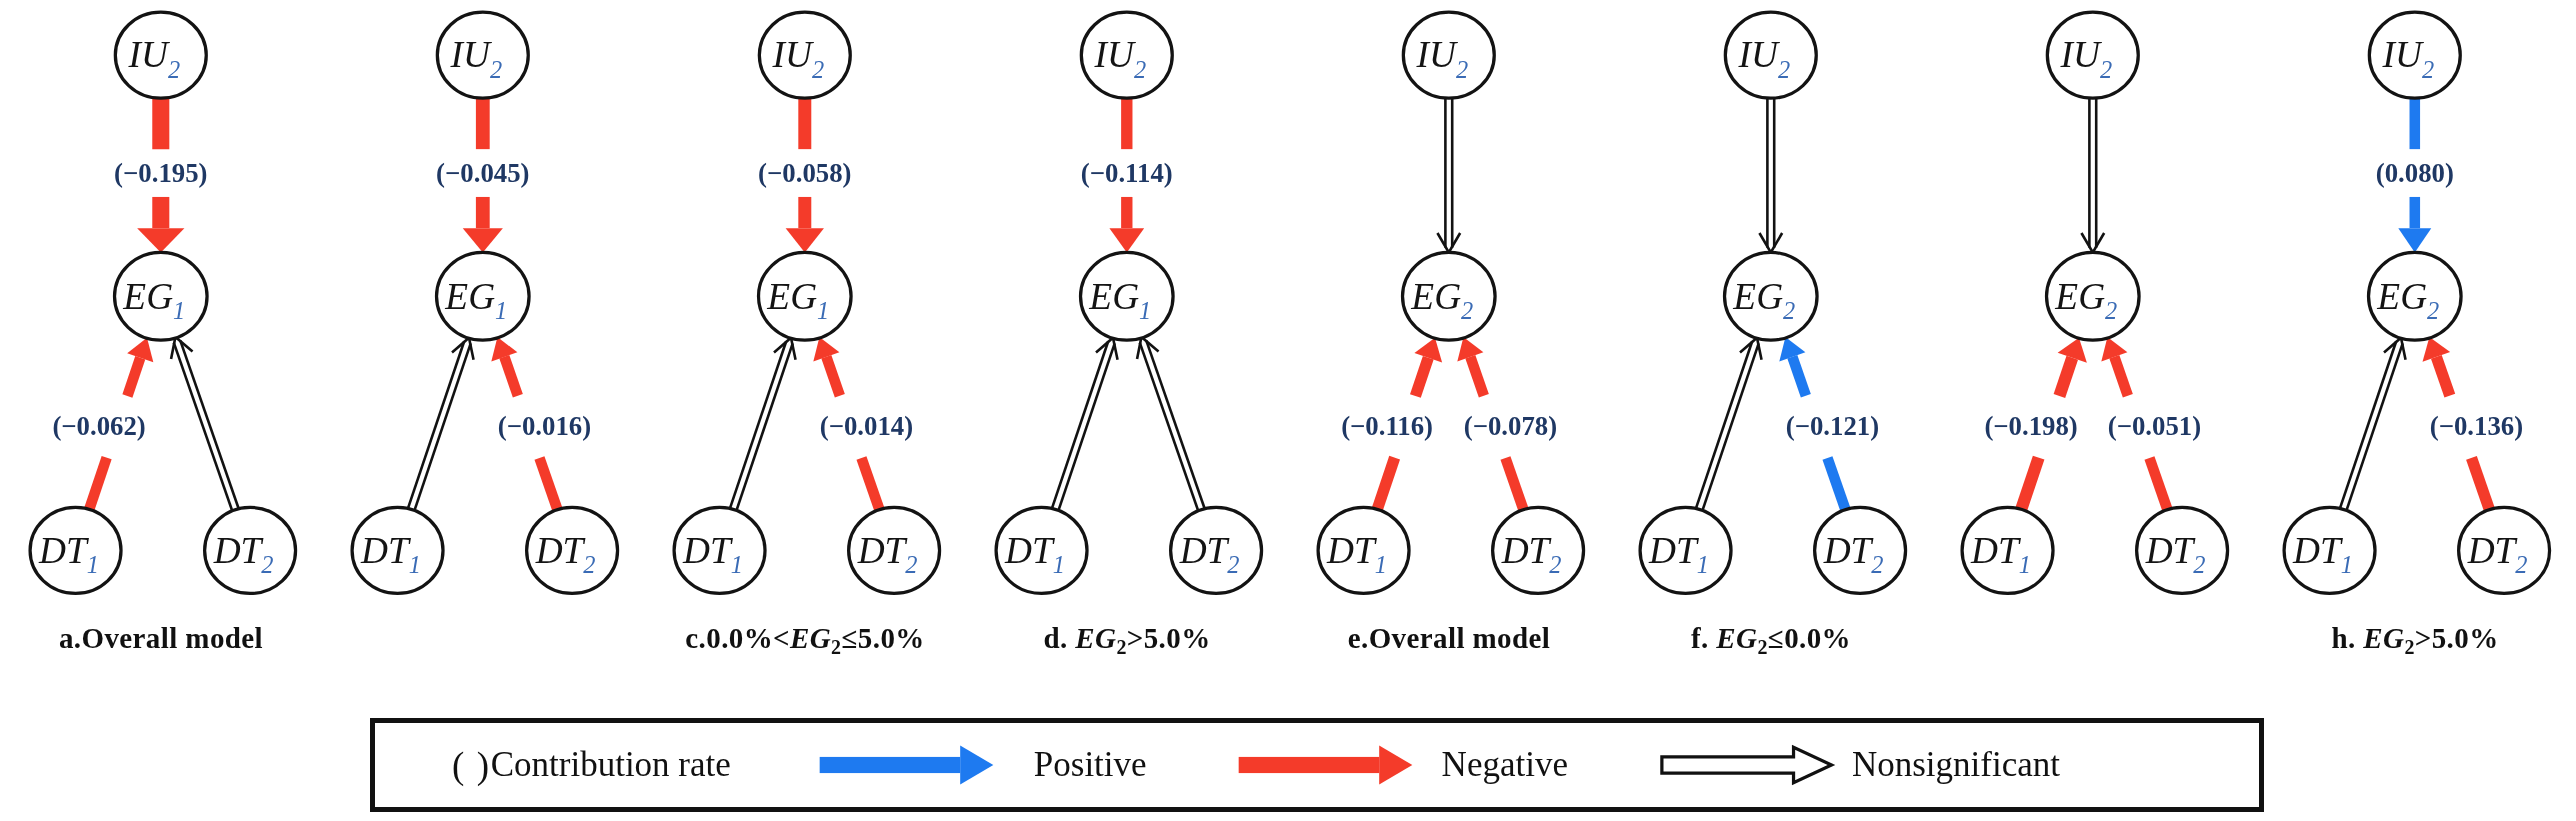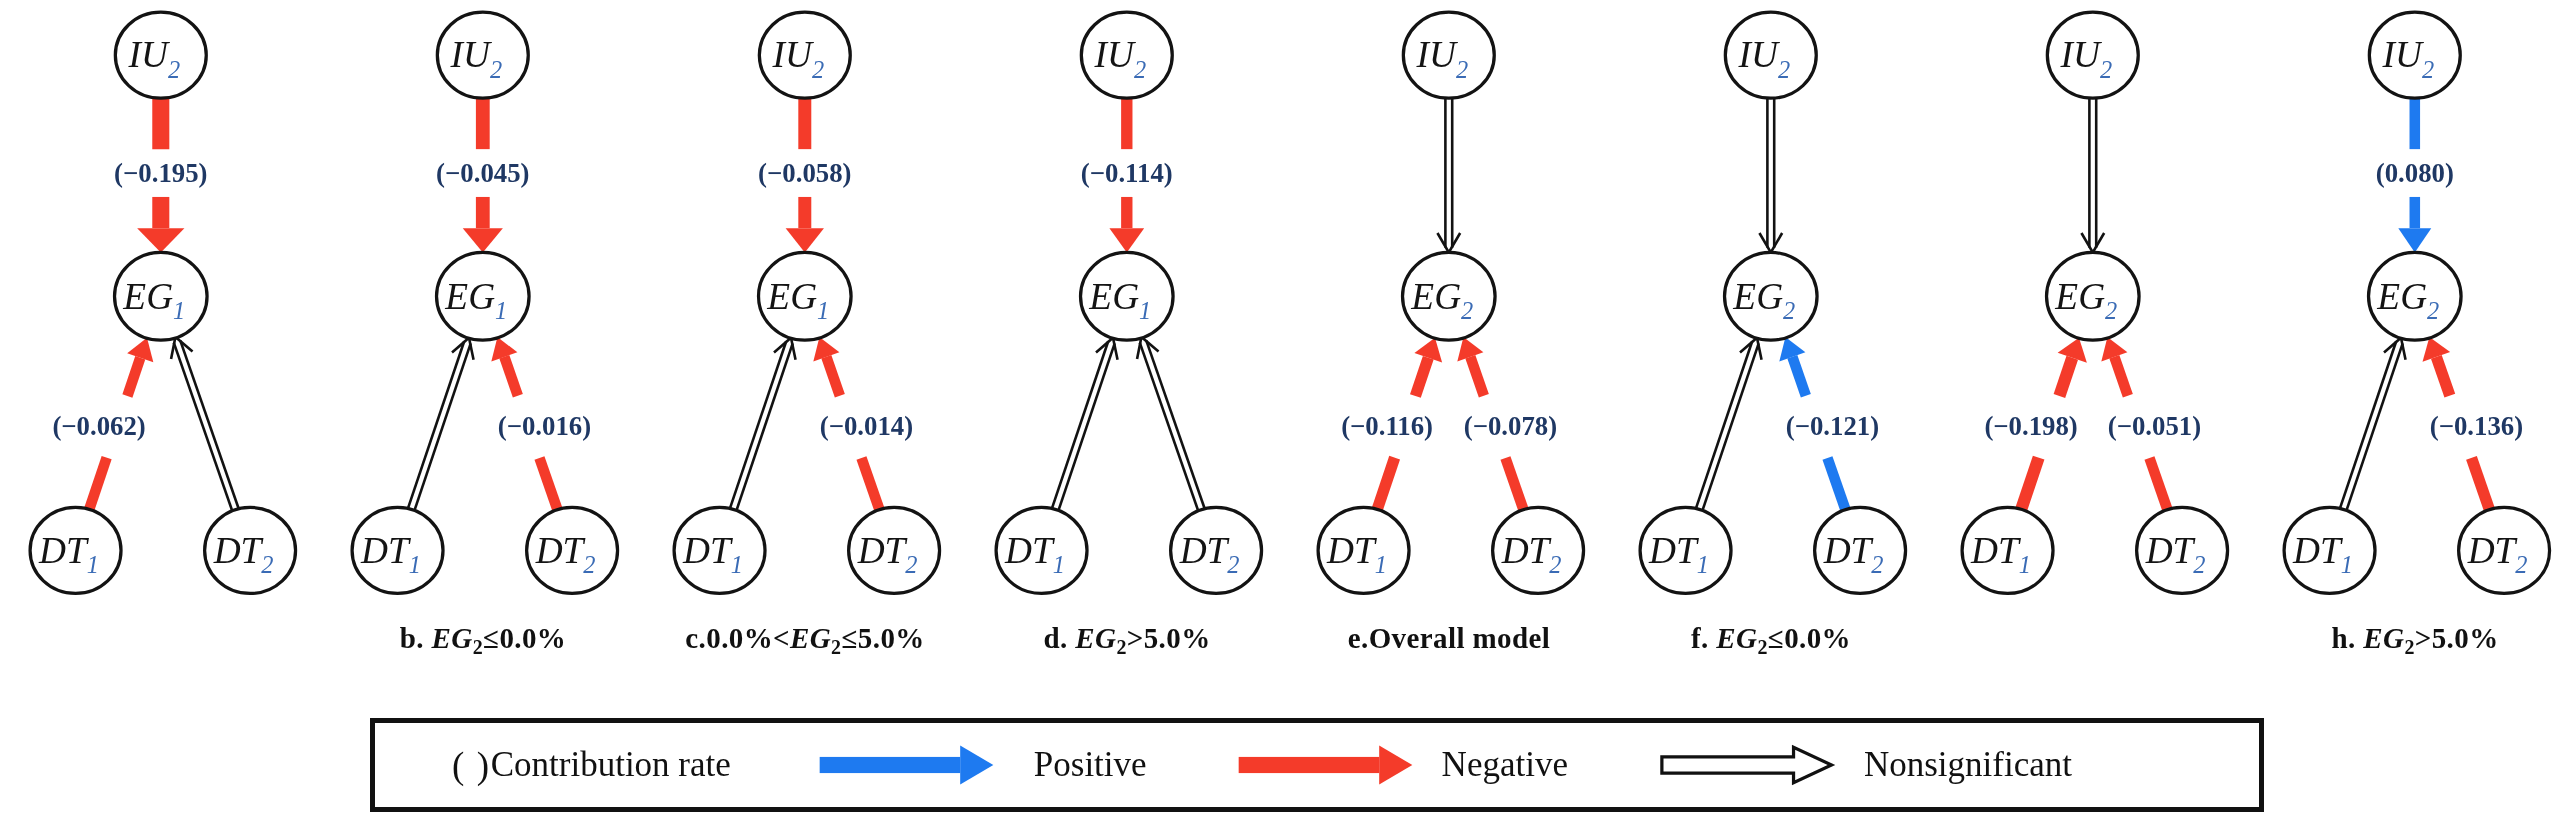--- a/index.html
+++ b/index.html
@@ -25,21 +25,21 @@
     border:5.7px solid #111111;box-sizing:border-box;background:#ffffff;
     display:flex;align-items:center;font-size:35px;color:#111111;white-space:nowrap;
   }
   .leg-paren{margin-left:77px;font-size:37px;letter-spacing:1.6px;}
   .leg-label-1{}
   .leg-arrow-pos{margin-left:88px;}
   .leg-label-2{margin-left:40px;}
   .leg-arrow-neg{margin-left:91px;}
   .leg-label-3{margin-left:29px;}
   .leg-arrow-non{margin-left:91px;}
-  .leg-label-4{margin-left:28px;}
+  .leg-label-4{margin-left:16px;}
   .leg-arrow-svg{display:block;}
 </style>
 </head>
 <body>
 
 <div id="figure-root">
     <div class="col" style="left: 0px;">
       <svg width="322" height="617" viewBox="0 0 396.5 760">
         <line x1="198" y1="121" x2="198" y2="183.7" stroke="#f43b2a" stroke-width="21" stroke-linecap="butt"></line>
         <line x1="198" y1="242.60000000000002" x2="198" y2="281" stroke="#f43b2a" stroke-width="21" stroke-linecap="butt"></line>
@@ -54,20 +54,21 @@
         <text x="190" y="83" text-anchor="middle" fill="#141414" class="nodetext"><tspan>IU</tspan><tspan dy="13" class="nodesub" fill="#3a6bb5">2</tspan></text>
         <ellipse cx="198" cy="365" rx="57" ry="54" fill="#ffffff" stroke="#131313" stroke-width="4"></ellipse>
         <text x="190" y="380" text-anchor="middle" fill="#141414" class="nodetext"><tspan>EG</tspan><tspan dy="13" class="nodesub" fill="#3a6bb5">1</tspan></text>
         <ellipse cx="93" cy="678" rx="56" ry="53" fill="#ffffff" stroke="#131313" stroke-width="4"></ellipse>
         <text x="85" y="693" text-anchor="middle" fill="#141414" class="nodetext"><tspan>DT</tspan><tspan dy="13" class="nodesub" fill="#3a6bb5">1</tspan></text>
         <ellipse cx="308" cy="678" rx="56" ry="53" fill="#ffffff" stroke="#131313" stroke-width="4"></ellipse>
         <text x="300" y="693" text-anchor="middle" fill="#141414" class="nodetext"><tspan>DT</tspan><tspan dy="13" class="nodesub" fill="#3a6bb5">2</tspan></text>
         <text x="198" y="224" text-anchor="middle" fill="#1f3864" class="elab">(−0.195)</text>
         <text x="122" y="536" text-anchor="middle" fill="#1f3864" class="elab">(−0.062)</text>
       </svg>
+      <div class="caption"><span>a.Overall model</span></div>
     </div>
     <div class="col" style="left: 322px;">
       <svg width="322" height="617" viewBox="0 0 396.5 760">
         <line x1="198" y1="121" x2="198" y2="183.7" stroke="#f43b2a" stroke-width="17" stroke-linecap="butt"></line>
         <line x1="198" y1="242.60000000000002" x2="198" y2="281" stroke="#f43b2a" stroke-width="17" stroke-linecap="butt"></line>
         <polygon points="198,311 173.3,281 222.7,281" fill="#f43b2a"></polygon>
         <line x1="113.98068061606858" y1="628.3394707286297" x2="183.0671510037404" y2="423.02615732301336" stroke="#121212" stroke-width="3.2" stroke-linecap="butt"></line>
         <line x1="106.01931938393142" y1="625.6605292713703" x2="175.10578977160324" y2="420.347215865754" stroke="#121212" stroke-width="3.2" stroke-linecap="butt"></line>
         <polyline points="186.61481693758265,443.2116488063005 181,416 160.07694616379206,434.2818439487691" fill="none" stroke="#121212" stroke-width="3.2"></polyline>
         <line x1="290" y1="628" x2="267.8" y2="564.1" stroke="#f43b2a" stroke-width="13" stroke-linecap="butt"></line>
@@ -77,21 +78,20 @@
         <text x="190" y="83" text-anchor="middle" fill="#141414" class="nodetext"><tspan>IU</tspan><tspan dy="13" class="nodesub" fill="#3a6bb5">2</tspan></text>
         <ellipse cx="198" cy="365" rx="57" ry="54" fill="#ffffff" stroke="#131313" stroke-width="4"></ellipse>
         <text x="190" y="380" text-anchor="middle" fill="#141414" class="nodetext"><tspan>EG</tspan><tspan dy="13" class="nodesub" fill="#3a6bb5">1</tspan></text>
         <ellipse cx="93" cy="678" rx="56" ry="53" fill="#ffffff" stroke="#131313" stroke-width="4"></ellipse>
         <text x="85" y="693" text-anchor="middle" fill="#141414" class="nodetext"><tspan>DT</tspan><tspan dy="13" class="nodesub" fill="#3a6bb5">1</tspan></text>
         <ellipse cx="308" cy="678" rx="56" ry="53" fill="#ffffff" stroke="#131313" stroke-width="4"></ellipse>
         <text x="300" y="693" text-anchor="middle" fill="#141414" class="nodetext"><tspan>DT</tspan><tspan dy="13" class="nodesub" fill="#3a6bb5">2</tspan></text>
         <text x="198" y="224" text-anchor="middle" fill="#1f3864" class="elab">(−0.045)</text>
         <text x="274" y="536" text-anchor="middle" fill="#1f3864" class="elab">(−0.016)</text>
       </svg>
-      <div class="caption"><span>b. </span><span class="it">EG</span><span class="sb">2</span><span>≤0.0%</span></div>
     </div>
     <div class="col" style="left: 644px;">
       <svg width="322" height="617" viewBox="0 0 396.5 760">
         <line x1="198" y1="121" x2="198" y2="183.7" stroke="#f43b2a" stroke-width="16" stroke-linecap="butt"></line>
         <line x1="198" y1="242.60000000000002" x2="198" y2="281" stroke="#f43b2a" stroke-width="16" stroke-linecap="butt"></line>
         <polygon points="198,311 174.4,281 221.6,281" fill="#f43b2a"></polygon>
         <line x1="113.98068061606858" y1="628.3394707286297" x2="183.0671510037404" y2="423.02615732301336" stroke="#121212" stroke-width="3.2" stroke-linecap="butt"></line>
         <line x1="106.01931938393142" y1="625.6605292713703" x2="175.10578977160324" y2="420.347215865754" stroke="#121212" stroke-width="3.2" stroke-linecap="butt"></line>
         <polyline points="186.61481693758265,443.2116488063005 181,416 160.07694616379206,434.2818439487691" fill="none" stroke="#121212" stroke-width="3.2"></polyline>
         <line x1="290" y1="628" x2="267.8" y2="564.1" stroke="#f43b2a" stroke-width="13" stroke-linecap="butt"></line>

